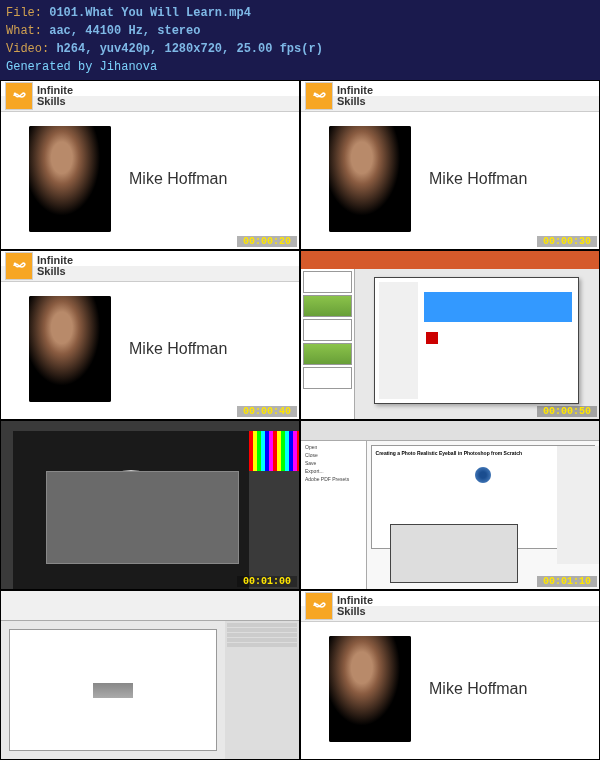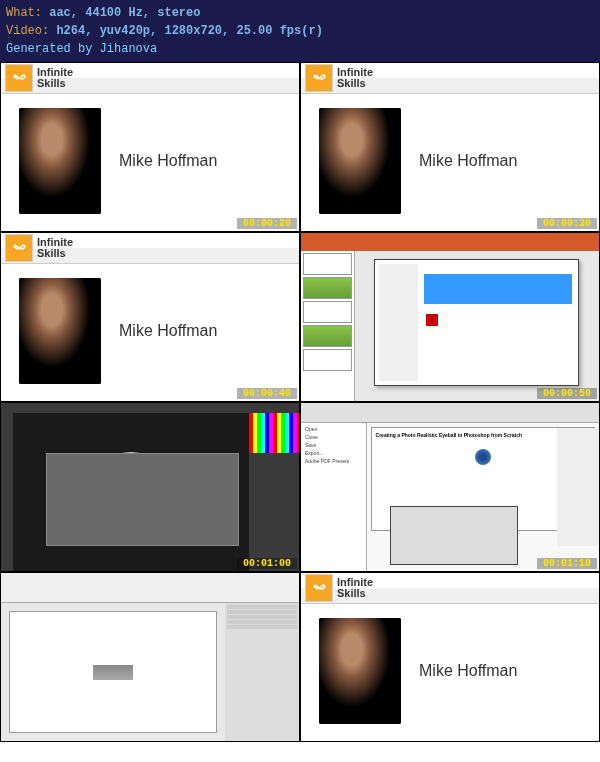--- a/index.html
+++ b/index.html
@@ -14,21 +14,21 @@
 .timestamp { position: absolute; right: 2px; bottom: 2px; font-family: 'Courier New', monospace; font-size: 10px; color: #ffe600; background: rgba(0,0,0,.3); padding: 0 6px; font-weight: bold; }
 
 
 .logo-bar { height: 31px; background: linear-gradient(#fff 50%, #f0f0f0 50%); display: flex; align-items: center; padding-left: 4px; border-bottom: 1px solid #ccc; }
 .logo-sq { width: 28px; height: 28px; background: #f7a623; display: flex; align-items: center; justify-content: center; border: 1px solid #d0d0d0; }
 .logo-sq svg { width: 20px; height: 20px; }
 .logo-text { font-size: 11px; font-weight: bold; color: #333; margin-left: 4px; line-height: 1; }
 .logo-text .top { display: block; }
 
 
-.presenter-body { display: flex; align-items: center; padding: 14px 18px; gap: 18px; background: #fff; height: calc(100% - 34px); }
+.presenter-body { display: flex; align-items: center; padding: 14px 28px; gap: 18px; background: #fff; height: calc(100% - 34px); }
 .portrait { width: 82px; height: 106px; background: #000; border-radius: 2px; position: relative; overflow: hidden; }
 .portrait::before { content: ""; position: absolute; inset: 0; background: radial-gradient(ellipse at 40% 30%, #b88a6a 15%, #8a5c41 25%, #000 55%); }
 .presenter-name { font-size: 16px; color: #333; }
 
 
 .app-shot { width: 100%; height: 100%; position: relative; }
 
 .powerpoint { background: #f2f2f2; }
 .pp-ribbon { height: 18px; background: #d55a2b; }
 .pp-body { display: flex; height: calc(100% - 18px); }
@@ -68,20 +68,21 @@
 .ac-body { display: flex; height: calc(100% - 30px); }
 .ac-page { flex: 1; background: #fff; margin: 8px; border: 1px solid #999; display: flex; align-items: center; justify-content: center; }
 .ac-tool { width: 40px; height: 15px; background: linear-gradient(#888, #aaa); }
 .ac-side { width: 25%; background: #ddd; padding: 2px; font-size: 5px; }
 .ac-side div { padding: 2px; background: #ccc; margin-bottom: 1px; }
 </style>
 </head>
 <body>
 
 <div class="info-header">
+  <div><span>File:</span> <b>0101.What You Will Learn.mp4</b></div>
   <div><span>What:</span> <b>aac, 44100 Hz, stereo</b></div>
   <div><span>Video:</span> <b>h264, yuv420p, 1280x720, 25.00 fps(r)</b></div>
   <div style="color:#7dd3fc">Generated by Jihanova</div>
 </div>
 
 <div class="thumb-grid">
 
   <div class="thumb">
     <div class="logo-bar">
       <div class="logo-sq">

